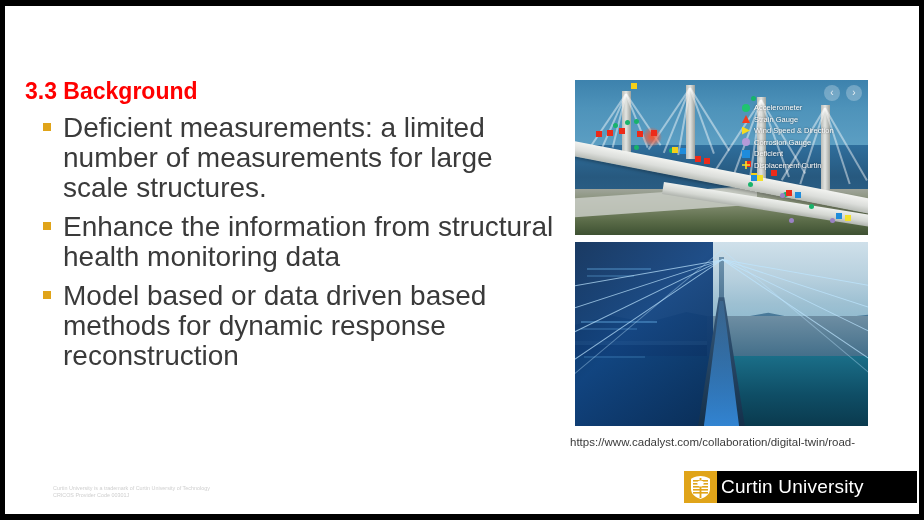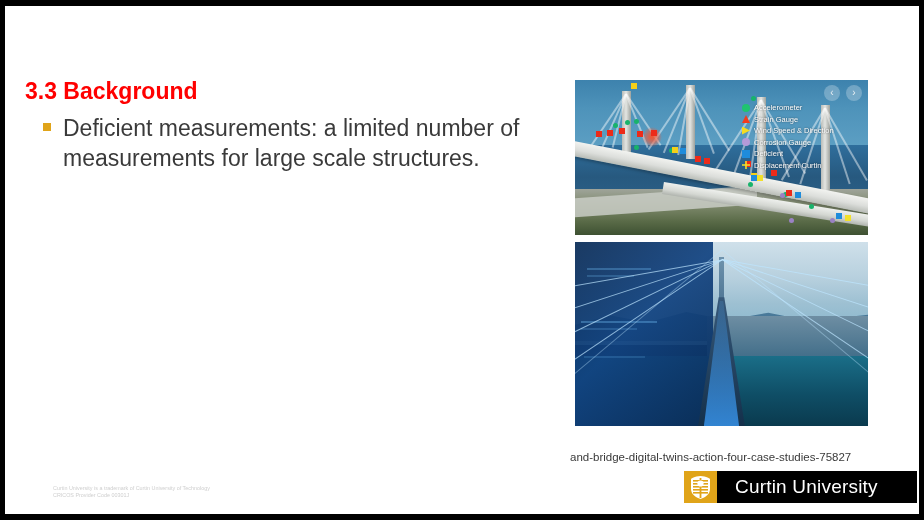--- a/index.html
+++ b/index.html
@@ -65,21 +65,21 @@
   .bullet-marker {
     flex: 0 0 auto;
     width: 8px;
     height: 8px;
     background: #E0A419;
     margin-top: 10px;
     margin-right: 12px;
   }
   .bullet-text {
     flex: 1 1 auto;
-    font-size: 23px;
+    font-size: 28px;
     line-height: 30px;
     color: #3A3A3A;
   }
 
   
   #image-top {
     position: absolute;
     left: 570px;
     top: 74px;
     width: 293px;
@@ -288,21 +288,21 @@
     background: #E0A419;
     position: relative;
     flex: 0 0 auto;
   }
   #logo-wordmark {
     flex: 1 1 auto;
     background: #000000;
     color: #ffffff;
     font-size: 19px;
     line-height: 32px;
-    padding-left: 18px;
+    padding-left: 4px;
     letter-spacing: .2px;
     font-family: "Liberation Sans", sans-serif;
   }
 
   
   #footer-legal {
     position: absolute;
     left: 48px;
     top: 479px;
     font-size: 5.4px;
@@ -316,20 +316,28 @@
 
 <div id="slide">
 
 
   <div id="section-title">3.3 Background</div>
 
   <div id="bullet-list">
     <div class="bullet-row">
       <span class="bullet-marker"></span>
       <span class="bullet-text">Deficient measurements: a limited number of measurements for large scale structures.</span>
+    </div>
+    <div class="bullet-row">
+      <span class="bullet-marker"></span>
+      <span class="bullet-text">Enhance the information from structural health monitoring data</span>
+    </div>
+    <div class="bullet-row">
+      <span class="bullet-marker"></span>
+      <span class="bullet-text">Model based or data driven based methods for dynamic response reconstruction</span>
     </div>
   </div>
 
   <div id="image-top">
     <div class="sky"></div>
     <div class="sea"></div>
     <div class="shore"></div>
     <div class="road-patch"></div>
 
     <div class="pylon" style="left:16%;top:7%;height:40%"></div>
@@ -458,22 +466,21 @@
     <div class="dt-cable" style="left:50%;top:9%;width:70%;transform:rotate(34deg)"></div>
     <div class="dt-cable" style="left:50%;top:9%;width:66%;transform:rotate(26deg)"></div>
     <div class="dt-cable" style="left:50%;top:9%;width:62%;transform:rotate(18deg)"></div>
     <div class="dt-cable" style="left:50%;top:9%;width:58%;transform:rotate(10deg)"></div>
 
     <div class="dt-cable" style="left:50%;top:4%;width:74%;transform:rotate(140deg);opacity:.55"></div>
     <div class="dt-cable" style="left:50%;top:4%;width:74%;transform:rotate(40deg);opacity:.55"></div>
   </div>
 
   <div id="source-url">
-    <br>
-    <span>and-bridge-digital-twins-action-four-case-studies-75827</span>
+    <span>https://www.cadalyst.com/collaboration/digital-twin/road-</span><br>
   </div>
 
   <div id="curtin-logo">
     <div id="logo-mark">
       <svg width="33" height="32" viewBox="0 0 33 32" aria-hidden="true">
         <g fill="#ffffff">
           <path d="M16.5 5 C10.5 5 7 8 7 8 L7 18 C7 23 11.5 26.5 16.5 28 C21.5 26.5 26 23 26 18 L26 8 C26 8 22.5 5 16.5 5 Z"></path>
         </g>
         <g fill="#E0A419">
           <rect x="9" y="9" width="15" height="1.6"></rect>

